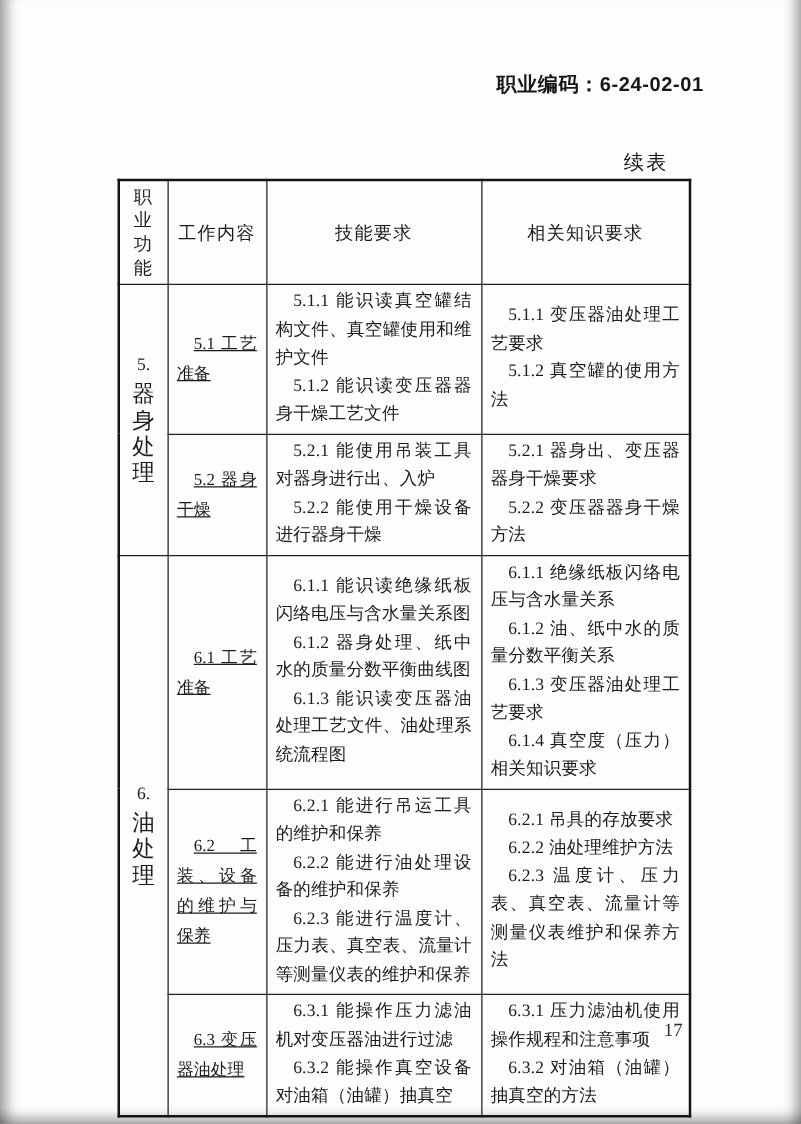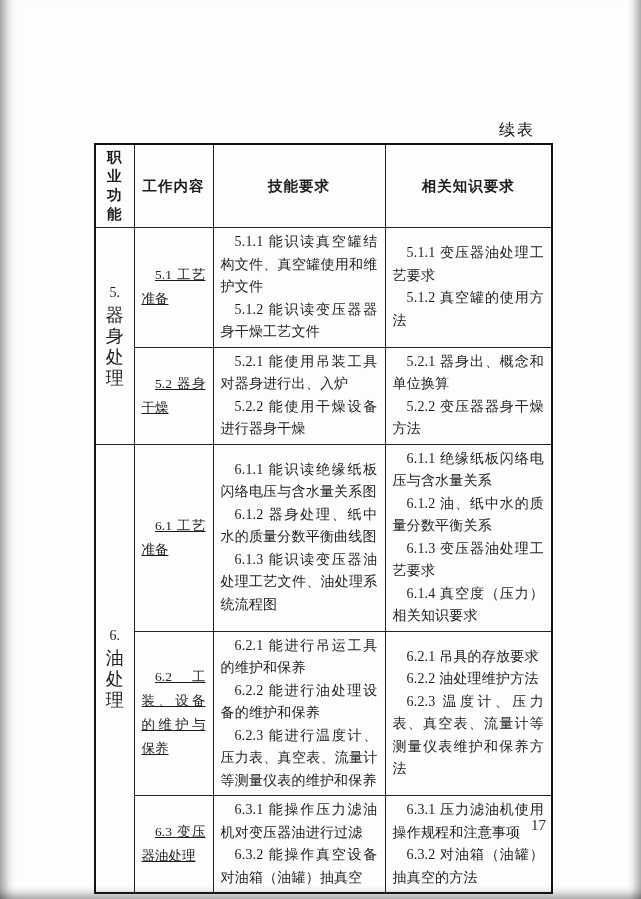--- a/index.html
+++ b/index.html
@@ -31,21 +31,21 @@
     border:2px solid #141414;
     font-size:14px;color:#1c1c1c;
   }
   table.req th,table.req td{
     border:1px solid #222;
     vertical-align:middle;
     padding:3px 7px;
     overflow:hidden;
   }
   table.req th{
-    font-weight:700;font-size:14.5px;text-align:center;letter-spacing:1px;
+    font-weight:400;font-size:14.5px;text-align:center;letter-spacing:1px;
   }
   tr.hdr{height:48px;}
   tr.r51{height:95px;}
   tr.r52{height:91px;}
   tr.r61{height:179px;}
   tr.r62{height:157px;}
   tr.r63{height:92px;}
   td.func{text-align:center;padding:2px 1px;}
   .func-num{font-size:14px;line-height:20px;}
   .func-name{
@@ -64,20 +64,21 @@
   .page-number{
     position:absolute;top:817px;right:95px;
     font-size:15px;color:#2a2a2a;margin-left:40px;
   }
 </style>
 </head>
 <body>
 
 <div class="page">
 
+  <div class="code-line">职业编码：6-24-02-01</div>
 
   <div class="continued">续表</div>
 
   <table class="req">
     <colgroup>
       <col style="width:39px">
       <col style="width:79px">
       <col style="width:172px">
       <col style="width:167px">
     </colgroup>
@@ -109,21 +110,21 @@
       </tr>
       <tr class="r52">
         <td class="work">
           <p>5.2 器身干燥</p>
         </td>
         <td class="skill">
           <p>5.2.1 能使用吊装工具对器身进行出、入炉</p>
           <p>5.2.2 能使用干燥设备进行器身干燥</p>
         </td>
         <td class="know">
-          <p>5.2.1 器身出、概念和单位换算</p>
+          <p>5.2.1 器身出、变压器器身干燥要求</p>
           <p>5.2.2 变压器器身干燥方法</p>
         </td>
       </tr>
       <tr class="r61">
         <td class="func" rowspan="3">
           <div class="func-num">6.</div>
           <div class="func-name">油处理</div>
         </td>
         <td class="work">
           <p>6.1 工艺准备</p>

